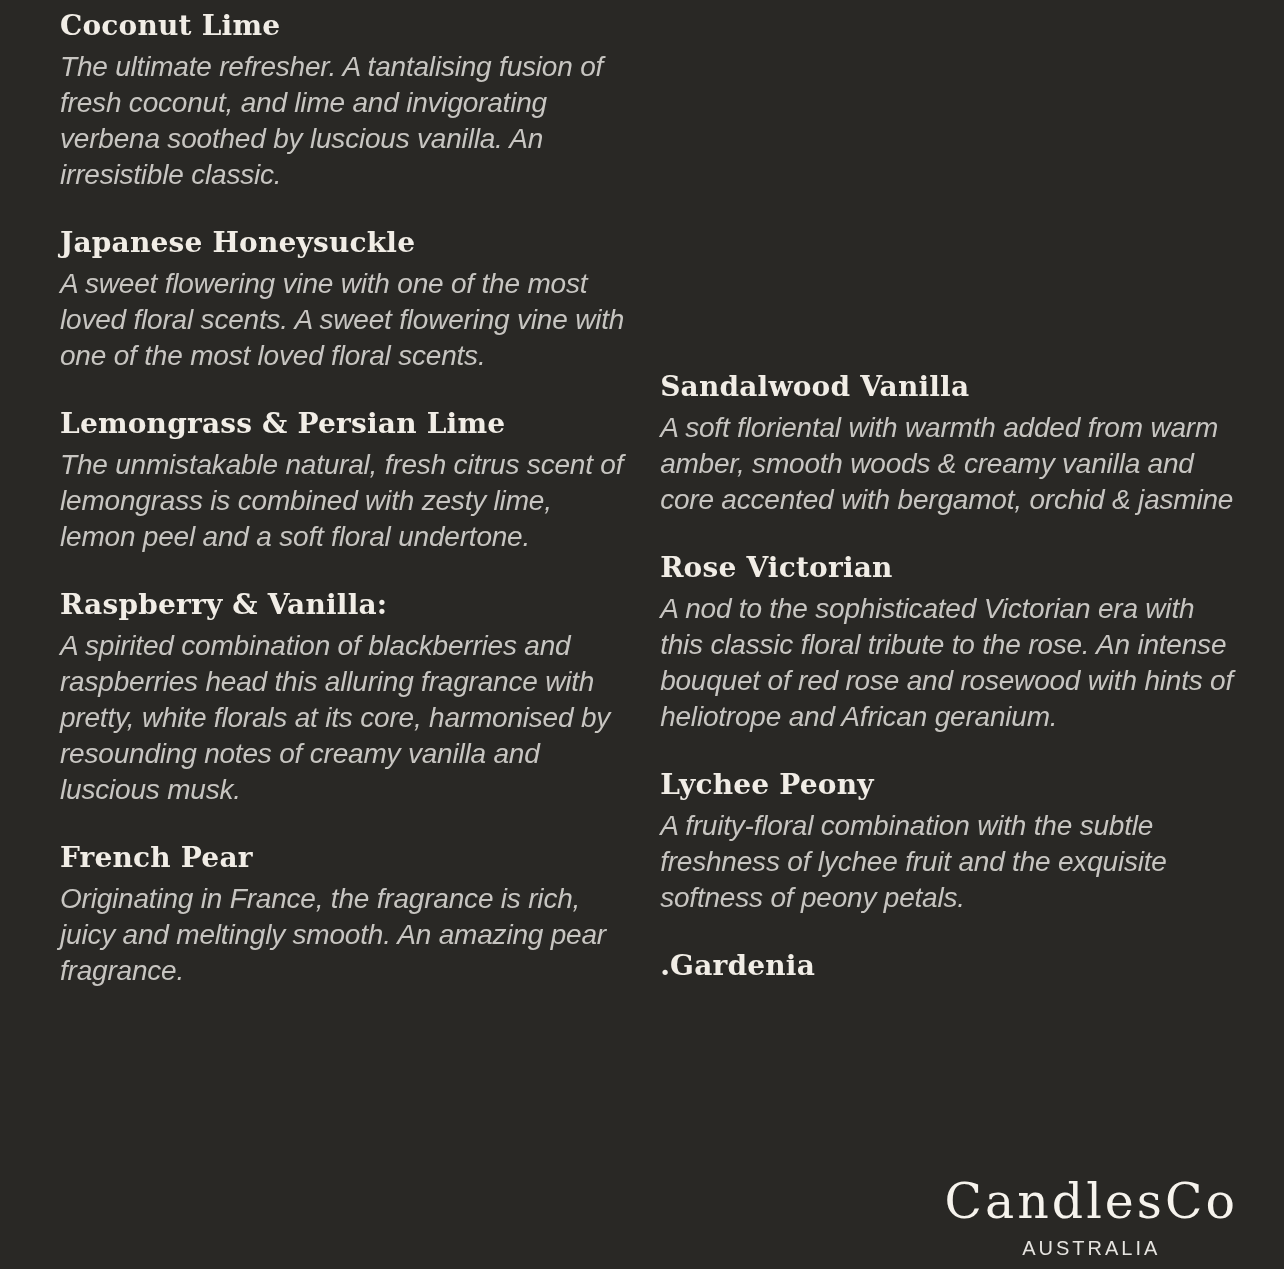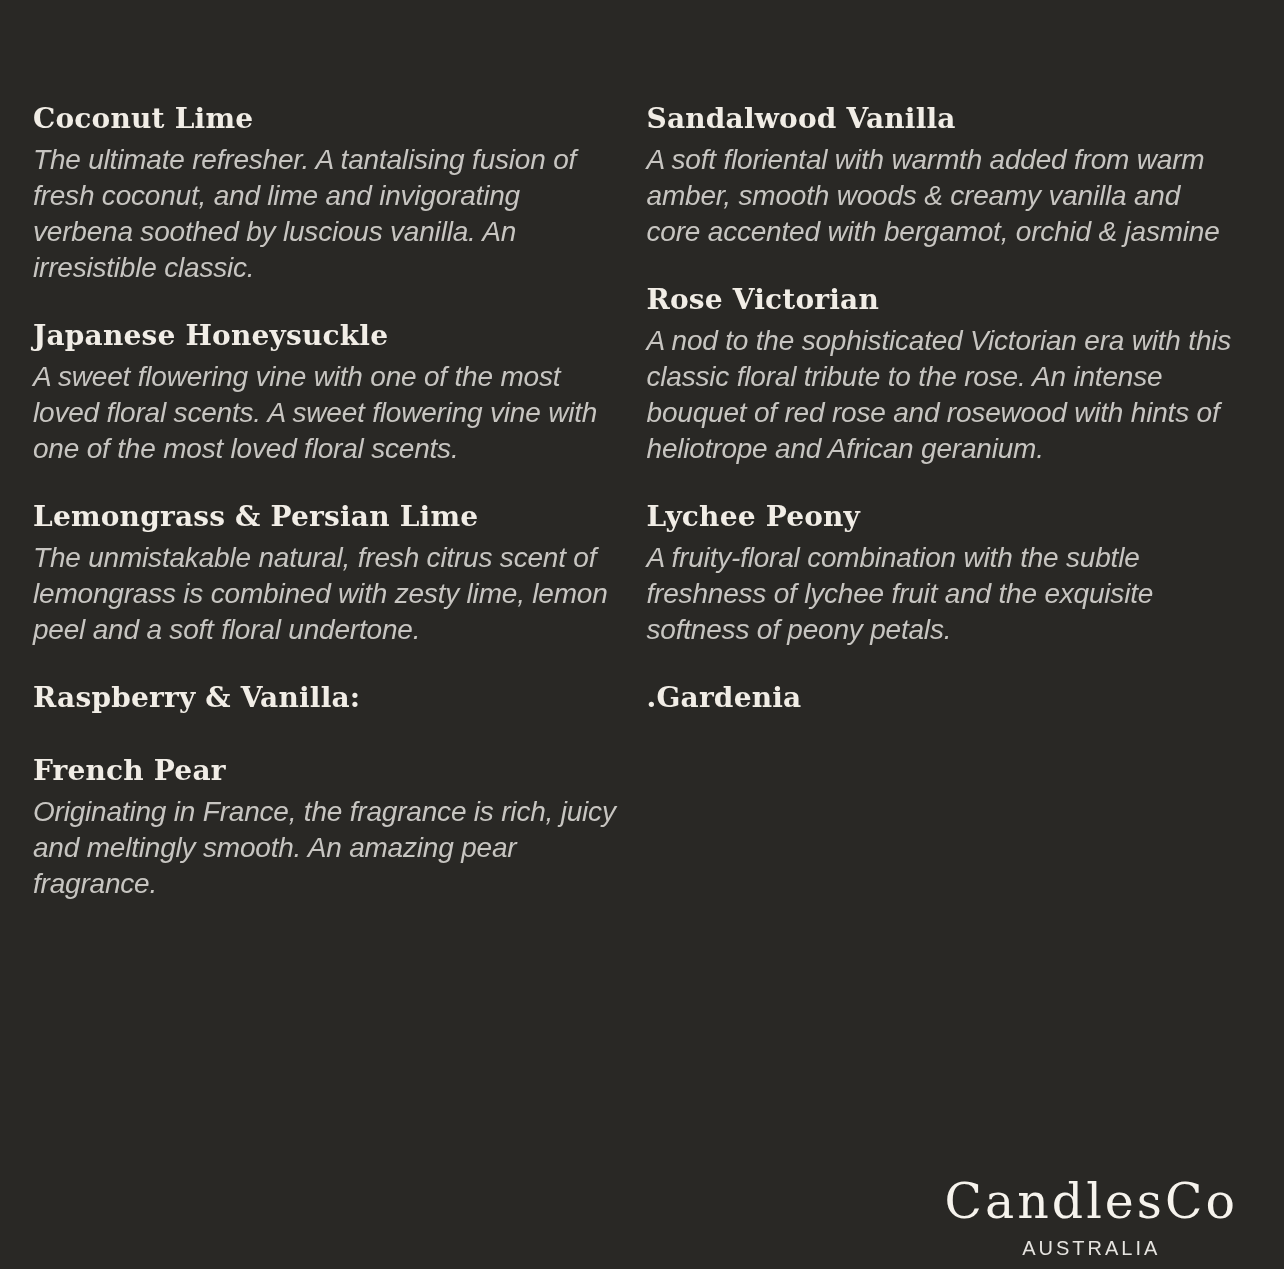--- a/index.html
+++ b/index.html
@@ -8,22 +8,23 @@
     height: 1269px;
     background: #292825;
     overflow: hidden;
     font-family: "Liberation Sans", sans-serif;
     position: relative;
   }
   .page {
     box-sizing: border-box;
     width: 1284px;
     height: 1020px;
-    padding: 100px 44px 0 33px;
+    padding: 100px 44px 0 60px;
     display: flex;
+    align-items: flex-end;
   }
   .col { display: flex; flex-direction: column; }
   .col-left  { width: 585px; margin-right: 30px; }
   .col-right { width: 595px; }
   .section { margin-bottom: 31px; }
   .fragrance-title {
     font-family: "DejaVu Serif", "Liberation Serif", serif;
     font-weight: 700;
     font-size: 28px;
     line-height: 37px;
@@ -74,20 +75,21 @@
     <div class="section">
       <h2 class="fragrance-title">Japanese Honeysuckle</h2>
       <p class="fragrance-desc">A sweet flowering vine with one of the most loved floral scents. A sweet flowering vine with one of the most loved floral scents.</p>
     </div>
     <div class="section">
       <h2 class="fragrance-title">Lemongrass &amp; Persian Lime</h2>
       <p class="fragrance-desc">The unmistakable natural, fresh citrus scent of lemongrass is combined with zesty lime, lemon peel and a soft floral undertone.</p>
     </div>
     <div class="section">
       <h2 class="fragrance-title">Raspberry &amp; Vanilla:</h2>
+      <p class="fragrance-desc">A spirited combination of blackberries and raspberries head this alluring fragrance with pretty, white florals at its core, harmonised by resounding notes of creamy vanilla and luscious musk.</p>
     </div>
     <div class="section">
       <h2 class="fragrance-title">French Pear</h2>
       <p class="fragrance-desc">Originating in France, the fragrance is rich, juicy and meltingly smooth. An amazing pear fragrance.</p>
     </div>
   </div>
 
   <div class="col col-right">
     <div class="section">
       <h2 class="fragrance-title">Sandalwood Vanilla</h2>

